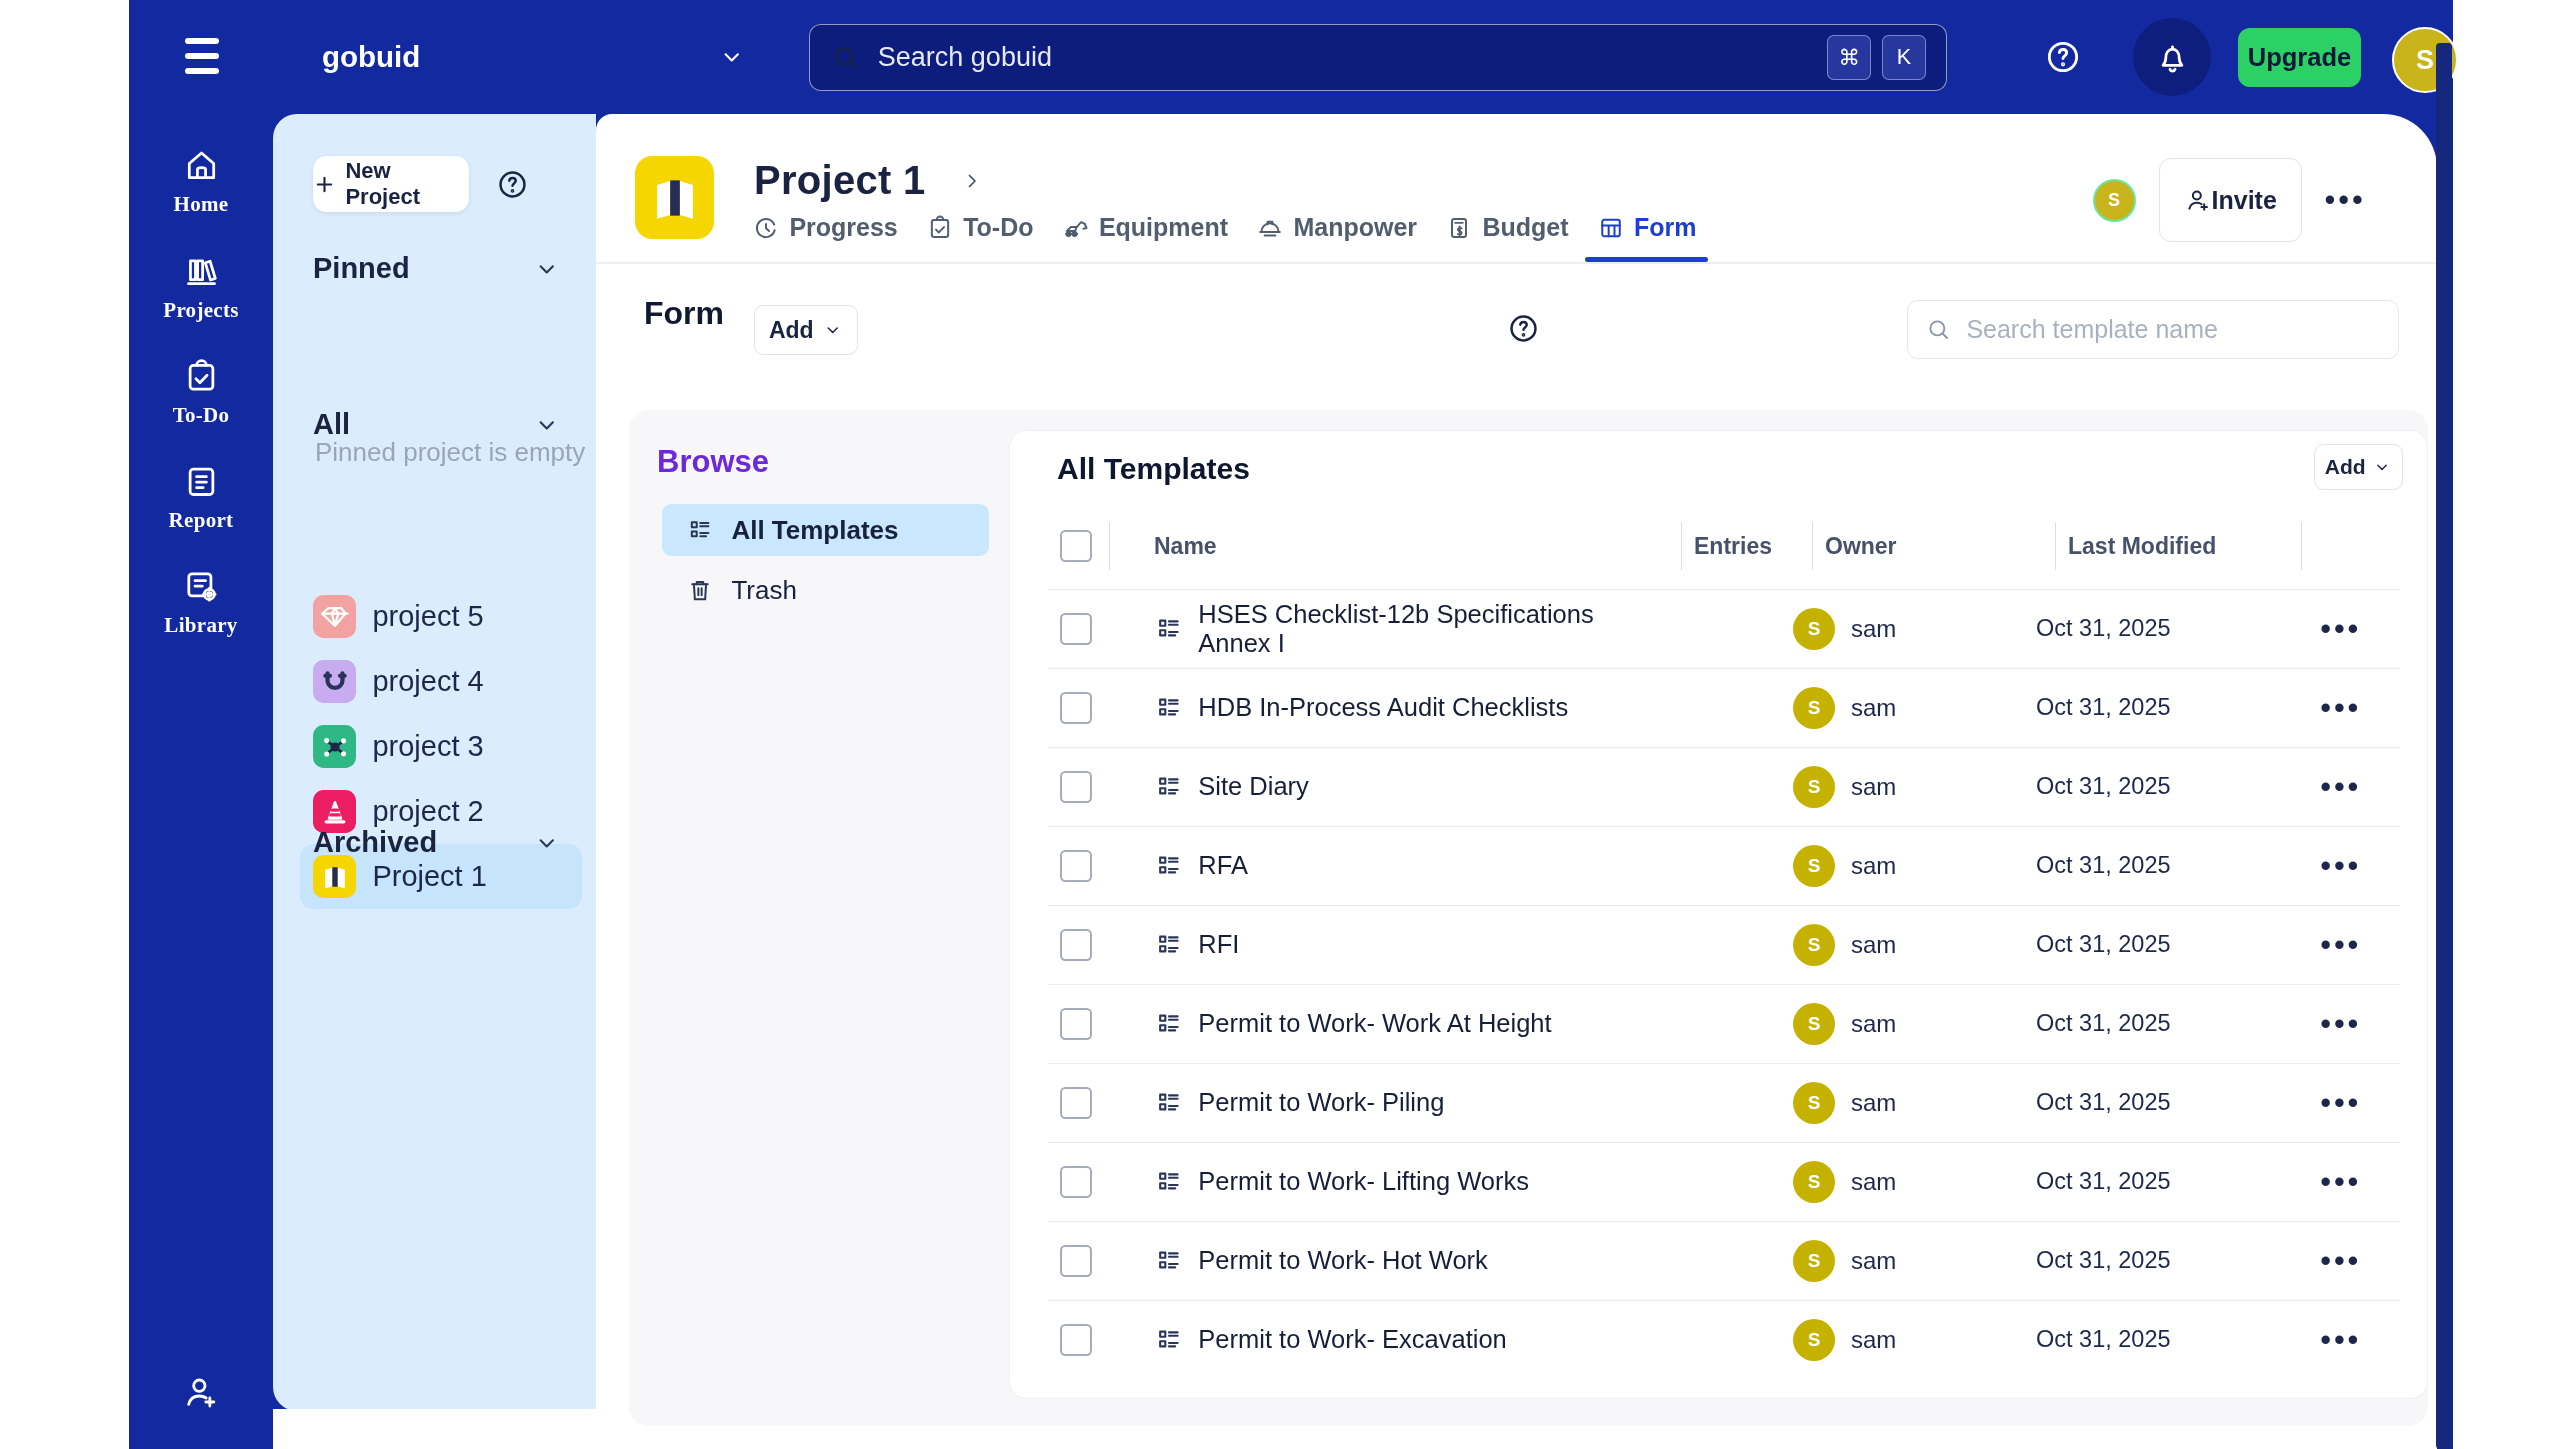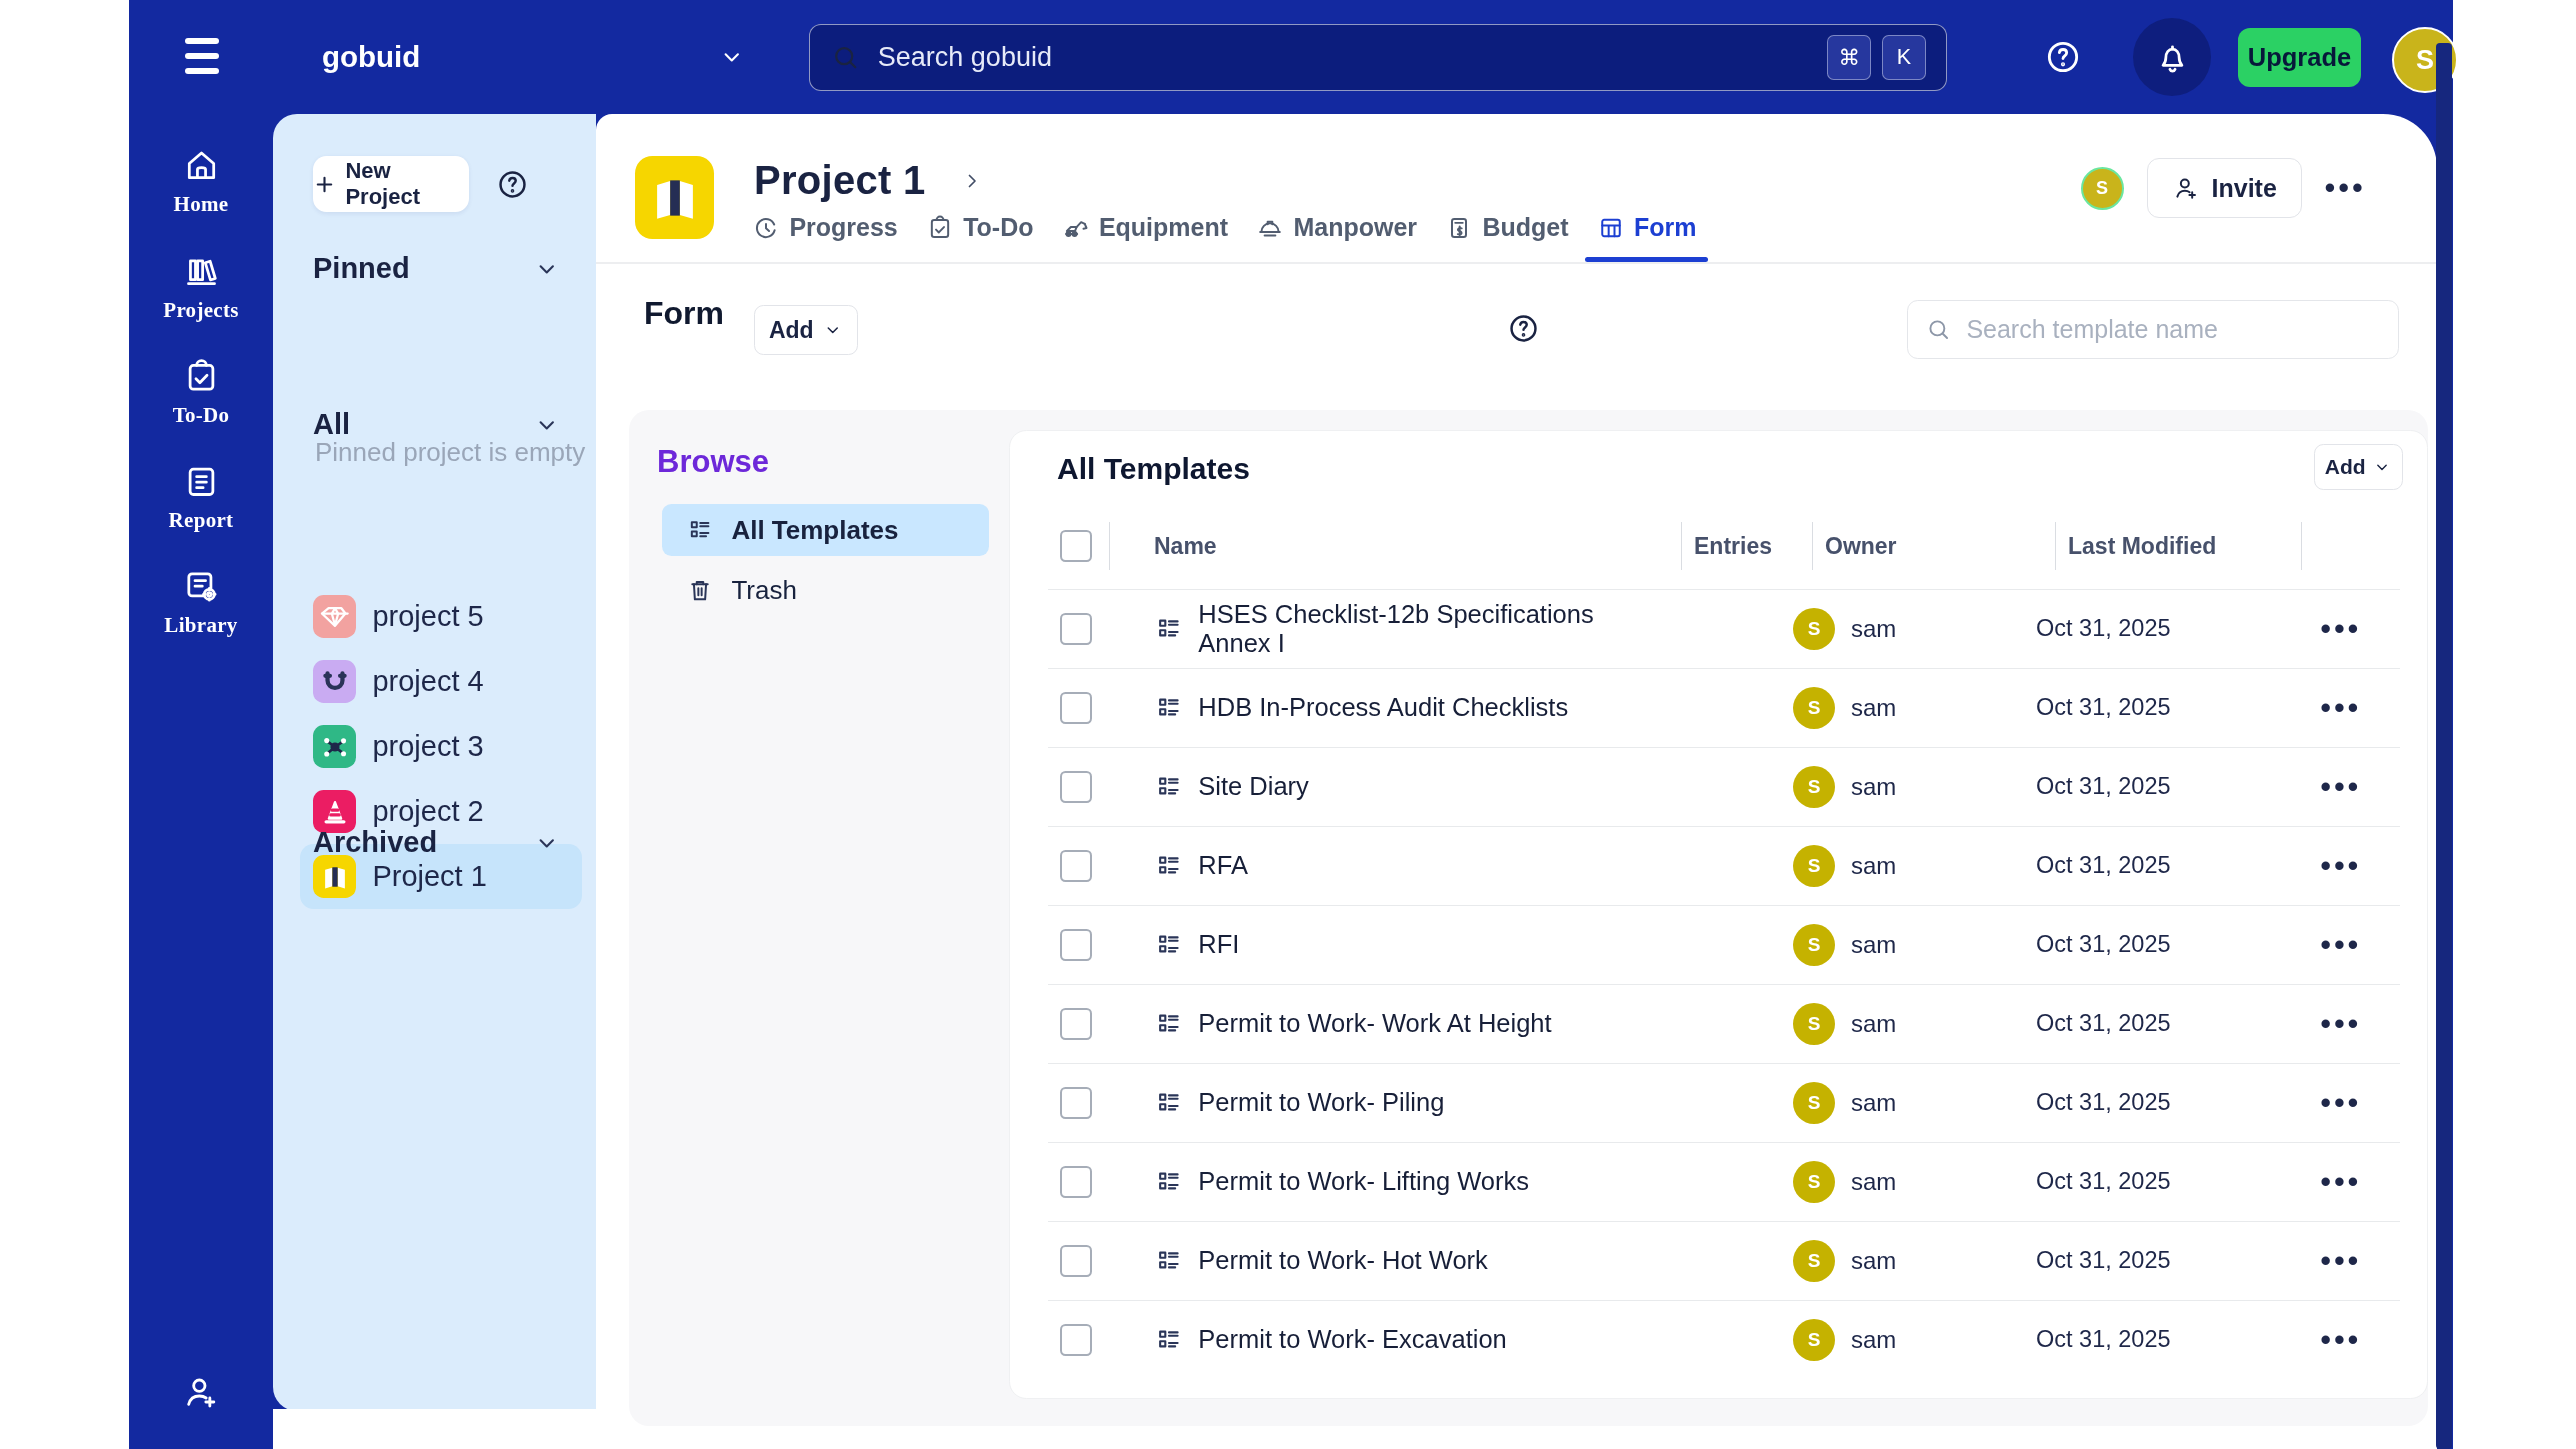--- a/index.html
+++ b/index.html
@@ -51,21 +51,21 @@
   .title-row{position:absolute;left:158px;top:44px;display:flex;align-items:center;gap:34px;}
   .ptitle{font-size:40px;font-weight:800;color:#1A2342;letter-spacing:0.3px;}
   .title-chev{color:#424D66;}
   .tabs{position:absolute;left:156px;bottom:0;display:flex;gap:28px;margin-top:32px;}
   .tab{display:flex;align-items:center;gap:9.4px;padding-bottom:20px;position:relative;color:#525D70;font-size:25px;font-weight:600;cursor:pointer;}
   .tab .icon svg{width:28px;height:28px;}
   .tab.active{color:#1C3FD2;}
   .tab.active::after{content:"";position:absolute;left:-12px;right:-12px;bottom:0;height:5.4px;border-radius:3.4px;background:#1C3FD2;}
   .hdr-right{position:absolute;right:71px;top:44px;display:flex;align-items:center;gap:23px;}
   .avatar-sm{width:39px;height:39px;border-radius:50%;background:#C9B41B;border:2.7px solid #6BE69F;color:#fff;font-size:18px;font-weight:700;display:flex;align-items:center;justify-content:center;}
-  .invite-btn{height:58px;padding:0 24px;border:1.3px solid #E2E4E9;border-radius:12px;background:#fff;display:flex;align-items:center;gap:12px;font-size:25px;font-weight:600;color:#1A2342;cursor:pointer;}
+  .invite-btn{height:58px;padding:12px 24px;border:1.3px solid #E2E4E9;border-radius:12px;background:#fff;display:flex;align-items:center;font-size:25px;font-weight:600;color:#1A2342;cursor:pointer;}
   .dots{color:#1E2749;font-size:29.5px;font-weight:800;letter-spacing:3.4px;cursor:pointer;}
   
   .form-title{position:absolute;left:48px;top:181px;font-size:32px;font-weight:800;color:#10192F;}
   .add-btn{position:absolute;left:158px;top:191px;width:102px;height:48px;background:#fff;border:1.3px solid #E2E4E9;border-radius:9.4px;display:flex;align-items:center;justify-content:center;gap:8px;font-size:23px;font-weight:700;color:#1A2342;cursor:pointer;}
   .form-help{position:absolute;left:910px;top:197px;color:#1A2342;cursor:pointer;}
   .tpl-search{position:absolute;left:1311px;top:186px;width:492px;height:59px;border:1.3px solid #E4E6EA;border-radius:10.7px;background:#fff;display:flex;align-items:center;padding:0 17.4px;box-sizing:border-box;color:#8D97A8;justify-content:space-between;}
   .tpl-search input{flex:1;border:none;outline:none;font-size:25px;color:#39425B;font-family:inherit;margin-left:12px;background:transparent;}
   .tpl-search input::placeholder{color:#A9B1BF;}
   
   .board{position:absolute;left:33px;top:296px;width:1799px;height:1016px;background:#F7F7F9;border-radius:20px;}

